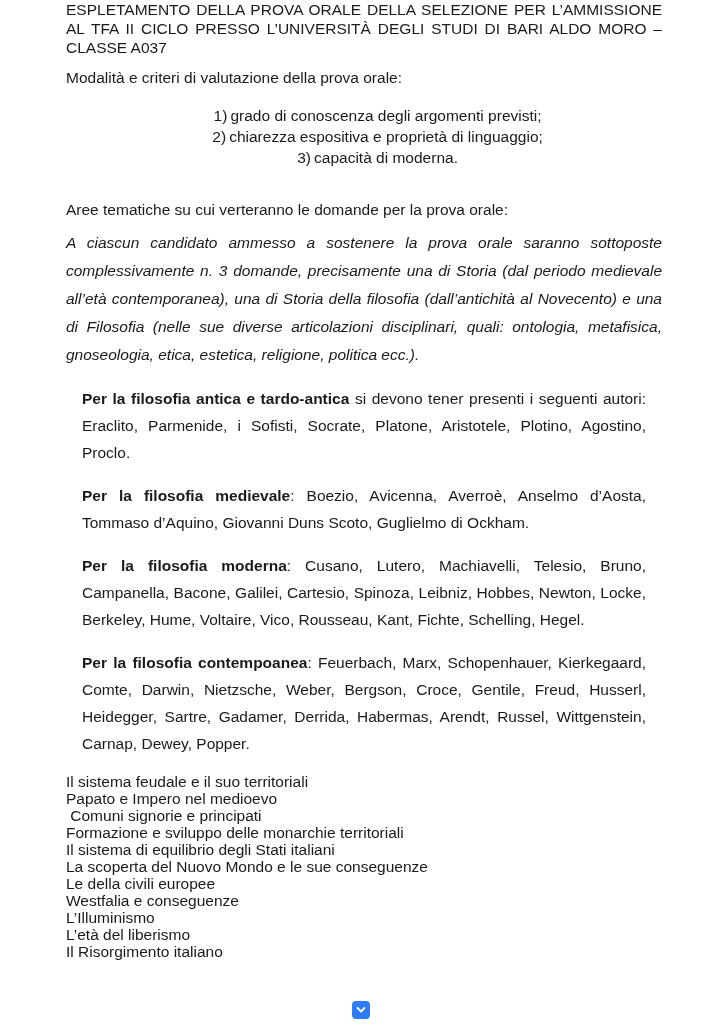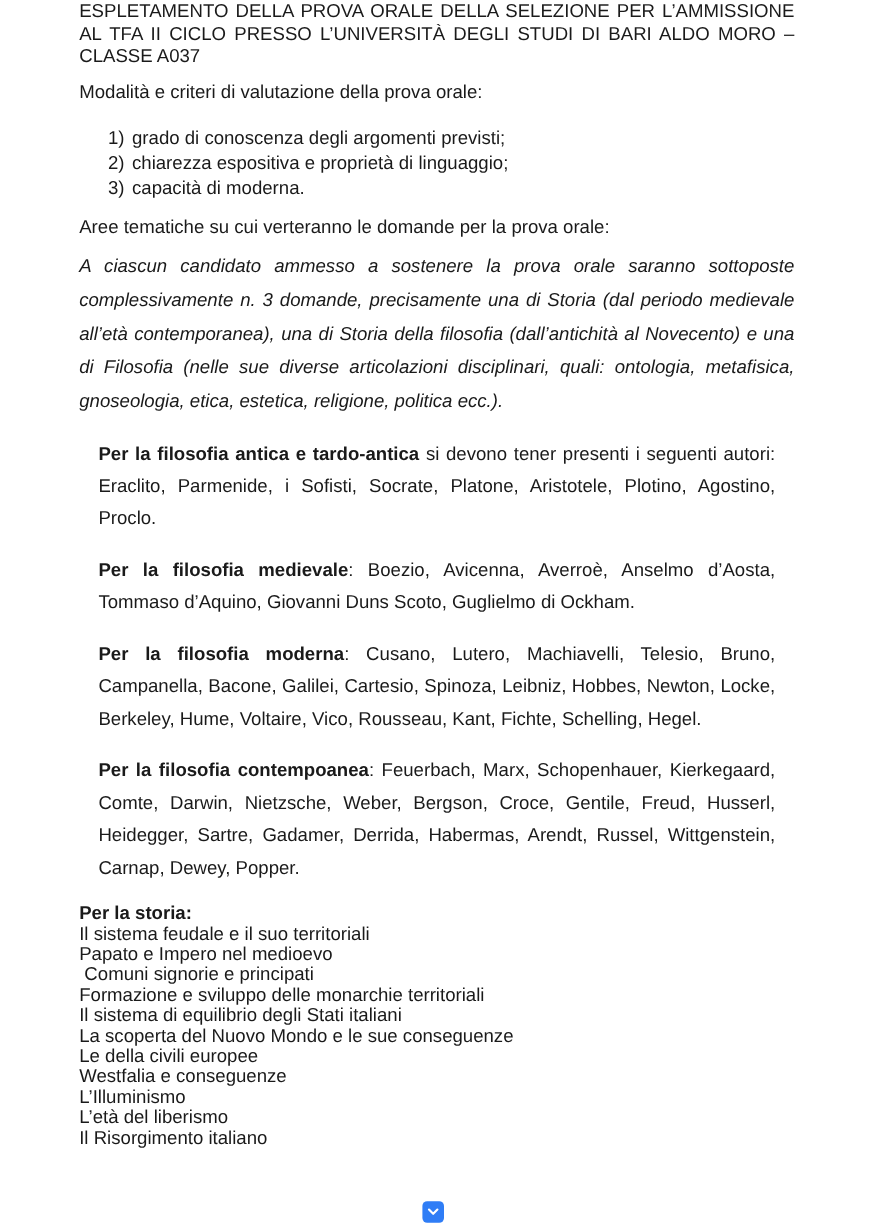--- a/index.html
+++ b/index.html
@@ -20,24 +20,24 @@
   }
   .doc-title{
     line-height:19px;
     text-align:justify;
     text-justify:inter-word;
     margin:0;
     font-weight:normal;
     font-size:15.5px;
   }
   .modalita{ margin-top:11px; line-height:19px; }
-  .criteria{ margin-top:18px; padding-left:24px; line-height:21px; }
+  .criteria{ margin-top:18px; padding-left:24px; line-height:21px;text-align:center; }
   .criteria .row{ white-space:nowrap; }
   .criteria .num{ display:inline-block; width:20px; }
-  .aree{ margin-top:12px; line-height:19px; }
+  .aree{ margin-top:32px; line-height:19px; }
   .intro{
     margin:10px 0 0 0;
     line-height:28px;
     text-align:justify;
     text-justify:inter-word;
     font-style:italic;
   }
   .philo{ margin-top:7px; }
   .philo p{
     margin:16px;
@@ -88,21 +88,20 @@
     <p class="intro">A ciascun candidato ammesso a sostenere la prova orale saranno sottoposte complessivamente n. 3 domande, precisamente una di Storia (dal periodo medievale all’età contemporanea), una di Storia della filosofia (dall’antichità al Novecento) e una di Filosofia (nelle sue diverse articolazioni disciplinari, quali: ontologia, metafisica, gnoseologia, etica, estetica, religione, politica ecc.).</p>
 
     <div class="philo">
       <p><span class="lead">Per la filosofia antica e tardo-antica</span><span> si devono tener presenti i seguenti autori: Eraclito, Parmenide, i Sofisti, Socrate, Platone, Aristotele, Plotino, Agostino, Proclo.</span></p>
       <p><span class="lead">Per la filosofia medievale</span><span>: Boezio, Avicenna, Averroè, Anselmo d’Aosta, Tommaso d’Aquino, Giovanni Duns Scoto, Guglielmo di Ockham.</span></p>
       <p><span class="lead">Per la filosofia moderna</span><span>: Cusano, Lutero, Machiavelli, Telesio, Bruno, Campanella, Bacone, Galilei, Cartesio, Spinoza, Leibniz, Hobbes, Newton, Locke, Berkeley, Hume, Voltaire, Vico, Rousseau, Kant, Fichte, Schelling, Hegel.</span></p>
       <p><span class="lead">Per la filosofia contempoanea</span><span>: Feuerbach, Marx, Schopenhauer, Kierkegaard, Comte, Darwin, Nietzsche, Weber, Bergson, Croce, Gentile, Freud, Husserl, Heidegger, Sartre, Gadamer, Derrida, Habermas, Arendt, Russel, Wittgenstein, Carnap, Dewey, Popper.</span></p>
     </div>
 
     <div class="storia">
-      <div class="head">Per la storia:</div>
       <div>Il sistema feudale e il suo territoriali</div>
       <div>Papato e Impero nel medioevo</div>
       <div>&nbsp;Comuni signorie e principati</div>
       <div>Formazione e sviluppo delle monarchie territoriali</div>
       <div>Il sistema di equilibrio degli Stati italiani</div>
       <div>La scoperta del Nuovo Mondo e le sue conseguenze</div>
       <div>Le della civili europee</div>
       <div>Westfalia e conseguenze</div>
       <div>L’Illuminismo</div>
       <div>L’età del liberismo</div>

